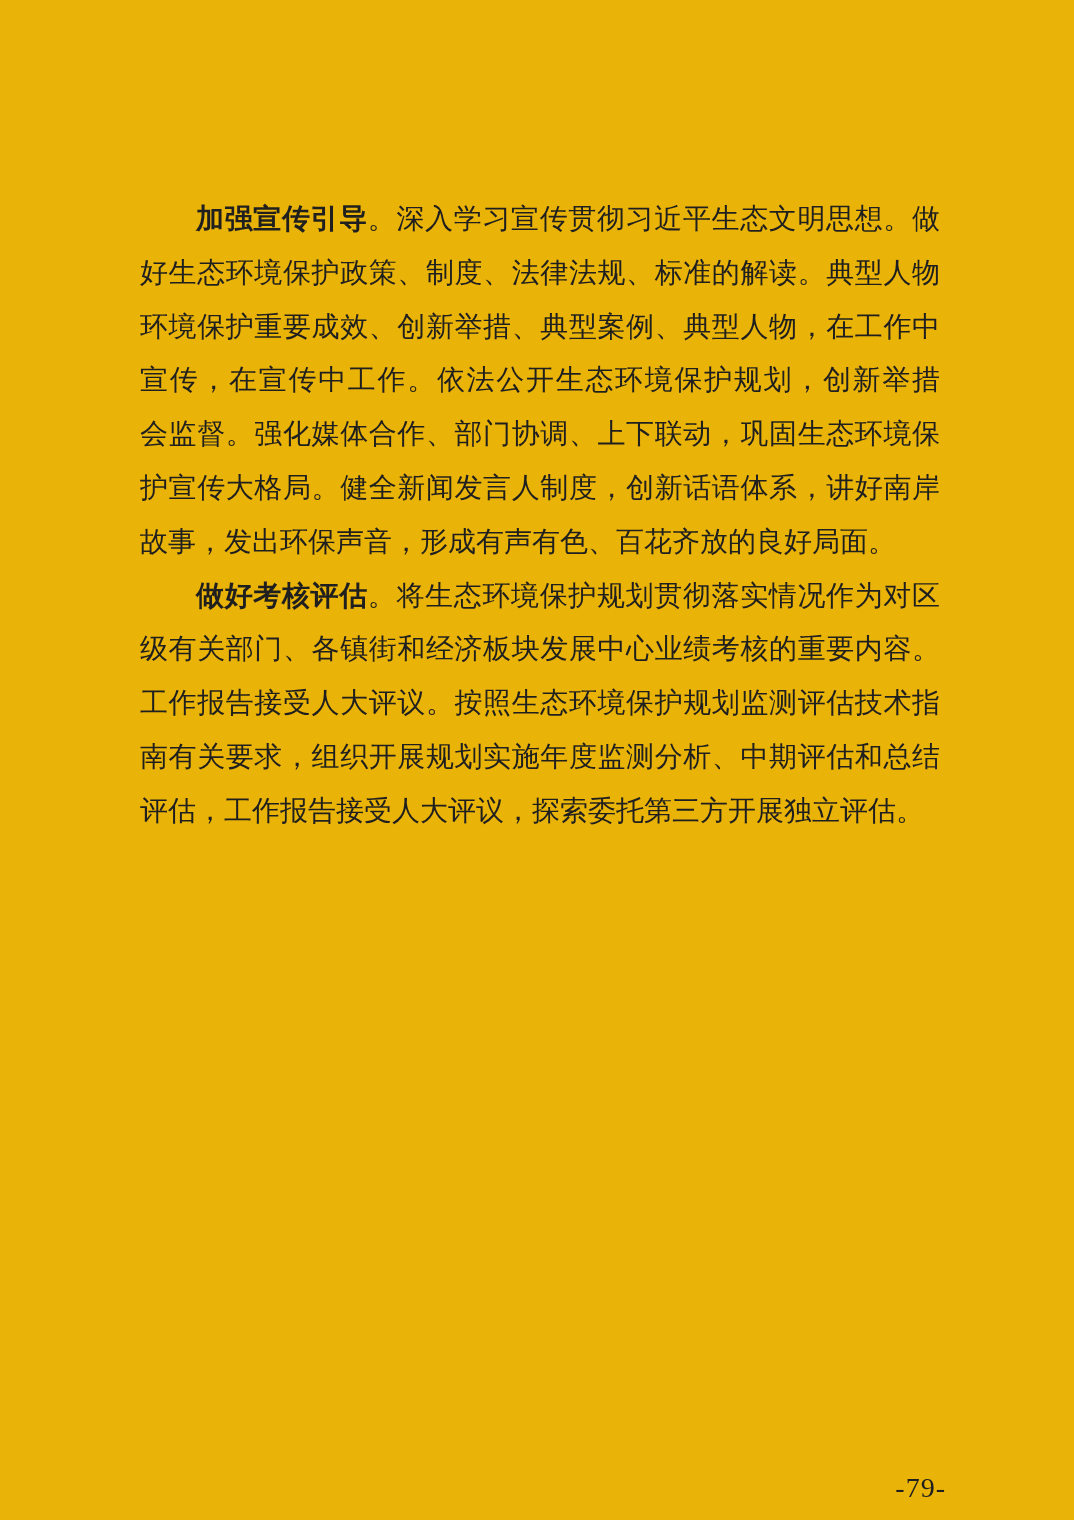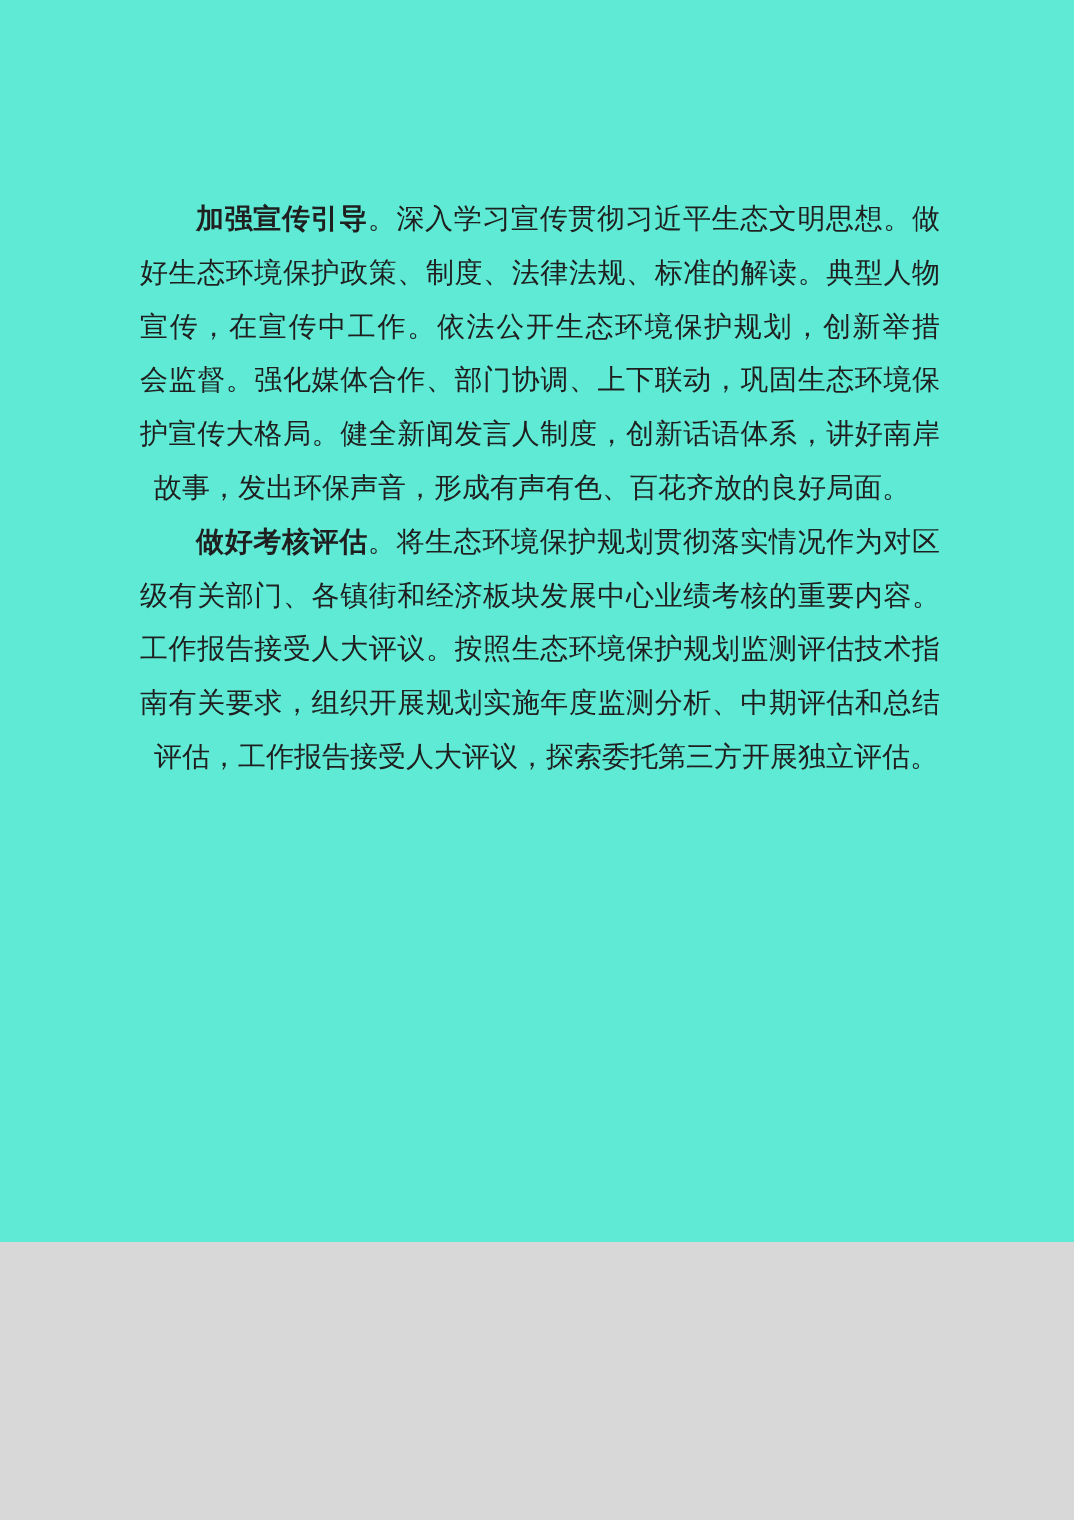--- a/index.html
+++ b/index.html
@@ -8,22 +8,22 @@
   }
   body {
     width: 1074px;
     height: 1520px;
     background: #d8d8d8;
     font-family: "Liberation Serif", "DejaVu Serif", serif;
   }
   .page {
     position: relative;
     width: 1074px;
-    height: 1242px;
-    background: #5eead4;
+    height: 1520px;
+    background: #eab308;
     color: #1f1f1f;
     overflow: hidden;
   }
   .text-block {
     position: absolute;
     left: 140px;
     top: 192px;
     width: 800px;
   }
   .line {
@@ -35,21 +35,20 @@
     text-align: justify;
     text-align-last: justify;
     letter-spacing: 0;
   }
   .line.first {
     text-indent: 56px;
   }
   .line.last {
     text-align: left;
     text-align-last: left;
-    margin-left: 14px;
   }
   .lead {
     font-weight: bold;
   }
   .page-number {
     position: absolute;
     top: 1473px;
     right: 128px;
     font-size: 28px;
     line-height: 30px;
@@ -58,20 +57,21 @@
   }
 </style>
 </head>
 <body>
 
 <div class="page">
   <div class="text-block">
 
     <p class="line first"><span class="lead">加强宣传引导</span><span>。深入学习宣传贯彻习近平生态文明思想。做</span></p>
     <p class="line">好生态环境保护政策、制度、法律法规、标准的解读。典型人物</p>
+    <p class="line">环境保护重要成效、创新举措、典型案例、典型人物，在工作中</p>
     <p class="line">宣传，在宣传中工作。依法公开生态环境保护规划，创新举措</p>
     <p class="line">会监督。强化媒体合作、部门协调、上下联动，巩固生态环境保</p>
     <p class="line">护宣传大格局。健全新闻发言人制度，创新话语体系，讲好南岸</p>
     <p class="line last">故事，发出环保声音，形成有声有色、百花齐放的良好局面。</p>
 
     <p class="line first"><span class="lead">做好考核评估</span><span>。将生态环境保护规划贯彻落实情况作为对区</span></p>
     <p class="line">级有关部门、各镇街和经济板块发展中心业绩考核的重要内容。</p>
     <p class="line">工作报告接受人大评议。按照生态环境保护规划监测评估技术指</p>
     <p class="line">南有关要求，组织开展规划实施年度监测分析、中期评估和总结</p>
     <p class="line last">评估，工作报告接受人大评议，探索委托第三方开展独立评估。</p>

